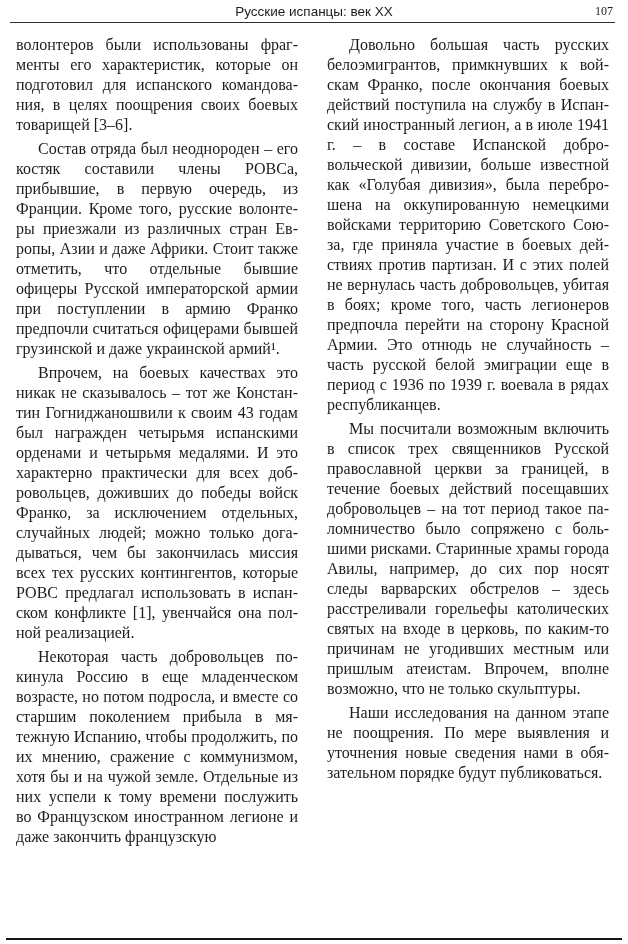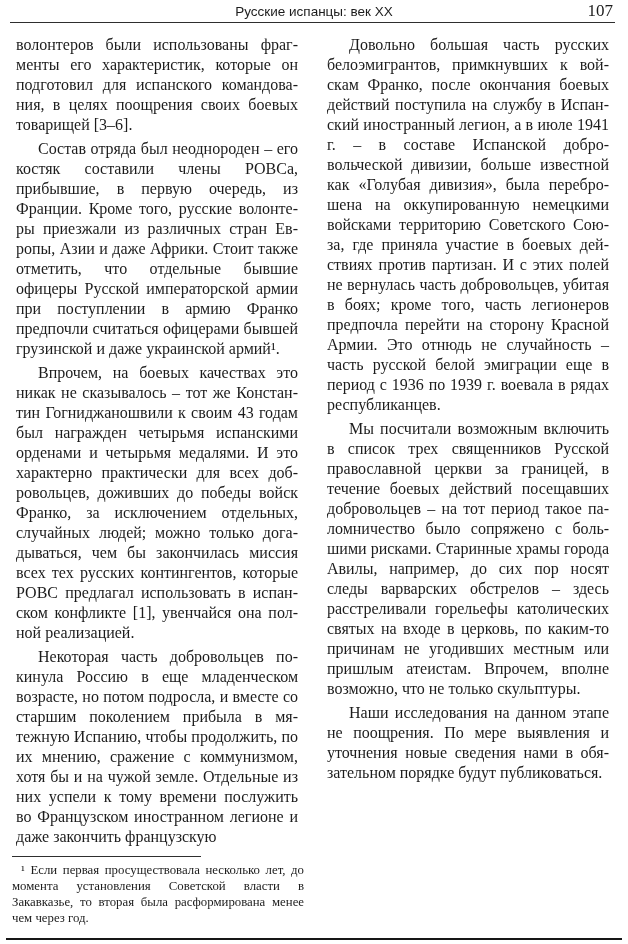--- a/index.html
+++ b/index.html
@@ -25,21 +25,21 @@
     font-family: "Liberation Sans", sans-serif;
     font-size: 13.5px;
     line-height: 17px;
     color: #1c1c1c;
   }
   .page-number {
     position: absolute;
     top: 1px;
     right: 15px;
     font-family: "Liberation Serif", serif;
-    font-size: 17px;
+    font-size: 12px;
     line-height: 20px;
     color: #1c1c1c;
   }
   .header-rule {
     position: absolute;
     top: 22px;
     left: 10px;
     right: 13px;
     height: 1px;
     background: #2e2e2e;
@@ -116,20 +116,16 @@
       <p>Некоторая часть добровольцев по­кинула Россию в еще младенческом возрасте, но потом подросла, и вместе со старшим поколением прибыла в мя­тежную Испанию, чтобы продолжить, по их мнению, сражение с коммуниз­мом, хотя бы и на чужой земле. Отдель­ные из них успели к тому времени по­служить во Французском иностранном легионе и даже закончить французскую</p>
     </section>
 
     <section class="col col-right">
       <p>Довольно большая часть русских белоэмигрантов, примкнувших к вой­скам Франко, после окончания боевых действий поступила на службу в Испан­ский иностранный легион, а в июле 1941 г. – в составе Испанской добро­вольческой дивизии, больше известной как «Голубая дивизия», была перебро­шена на оккупированную немецкими войсками территорию Советского Сою­за, где приняла участие в боевых дей­ствиях против партизан. И с этих полей не вернулась часть добровольцев, уби­тая в боях; кроме того, часть легионеров предпочла перейти на сторону Красной Армии. Это отнюдь не случайность – часть русской белой эмиграции еще в период с 1936 по 1939 г. воевала в рядах республиканцев.</p>
       <p>Мы посчитали возможным вклю­чить в список трех священников Рус­ской православной церкви за границей, в течение боевых действий посещавших добровольцев – на тот период такое па­ломничество было сопряжено с боль­шими рисками. Старинные храмы горо­да Авилы, например, до сих пор носят следы варварских обстрелов – здесь расстреливали горельефы католических святых на входе в церковь, по каким-то причинам не угодивших местным или пришлым атеистам. Впрочем, вполне возможно, что не только скульптуры.</p>
       <p>Наши исследования на данном эта­пе не поощрения. По мере выявления и уточнения новые сведения нами в обя­зательном порядке будут публиковать­ся.</p>
     </section>
   </main>
 
-  <div class="footnote-area">
-    <div class="footnote-rule"></div>
-    <p class="footnote">¹ Если первая просуществовала несколько лет, до момента установления Советской власти в Закавказье, то вторая была расформирована менее чем через год.</p>
-  </div>
 
   <div class="bottom-rule"></div>
 
 </div>
 
 </body></html>

